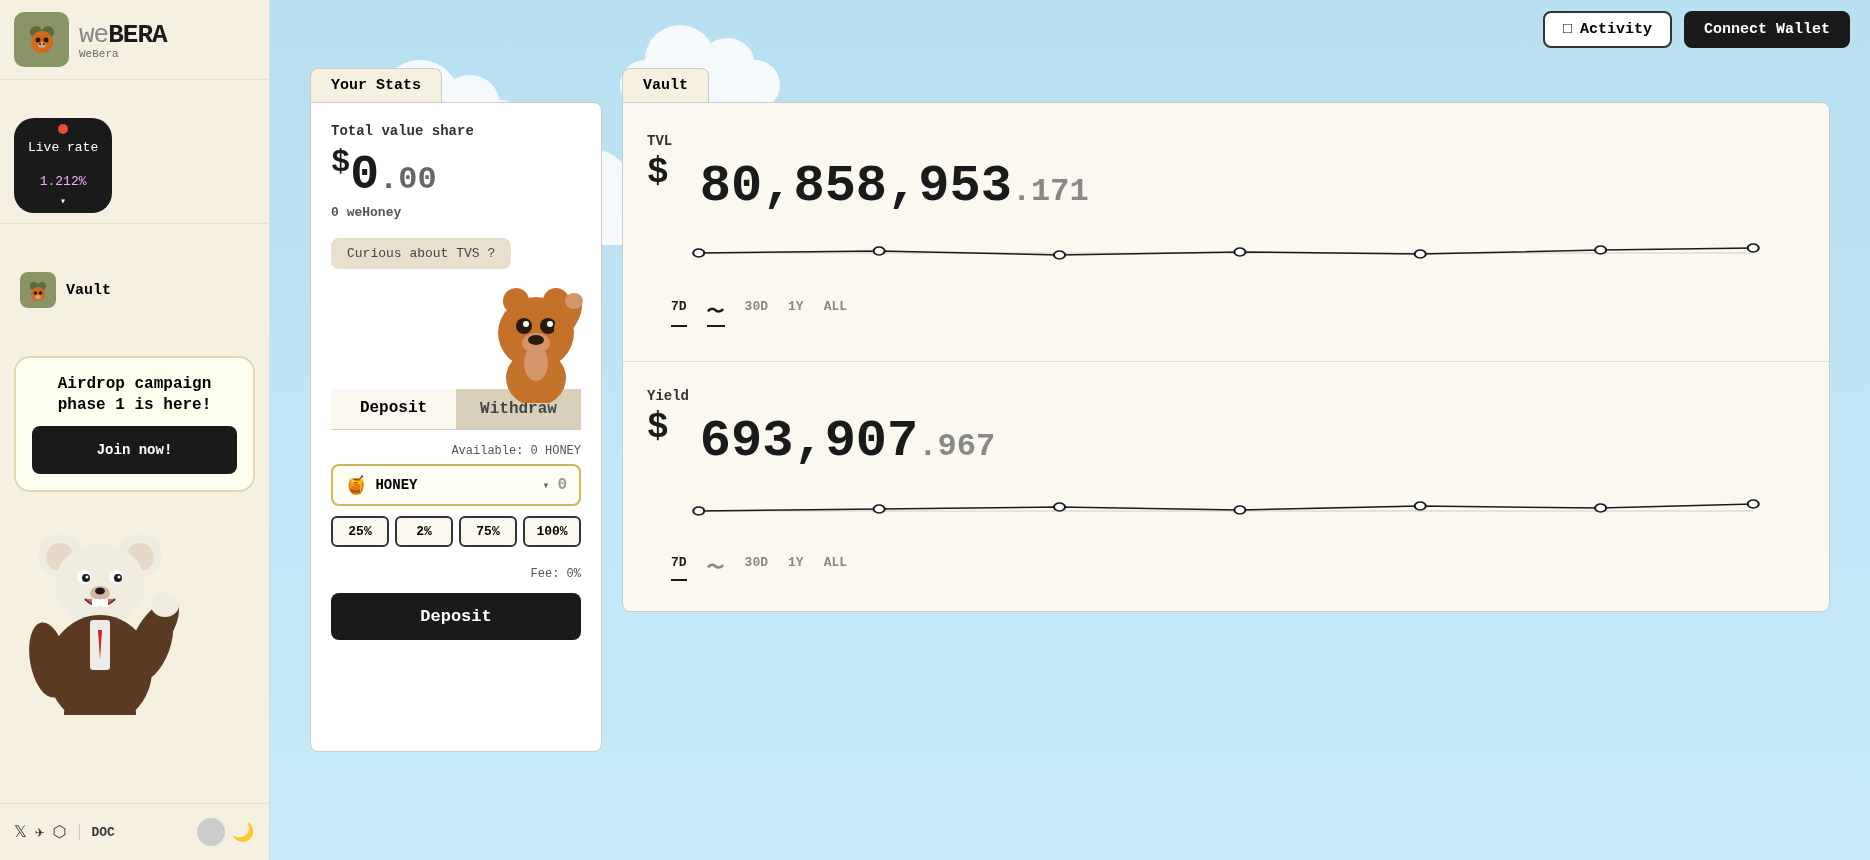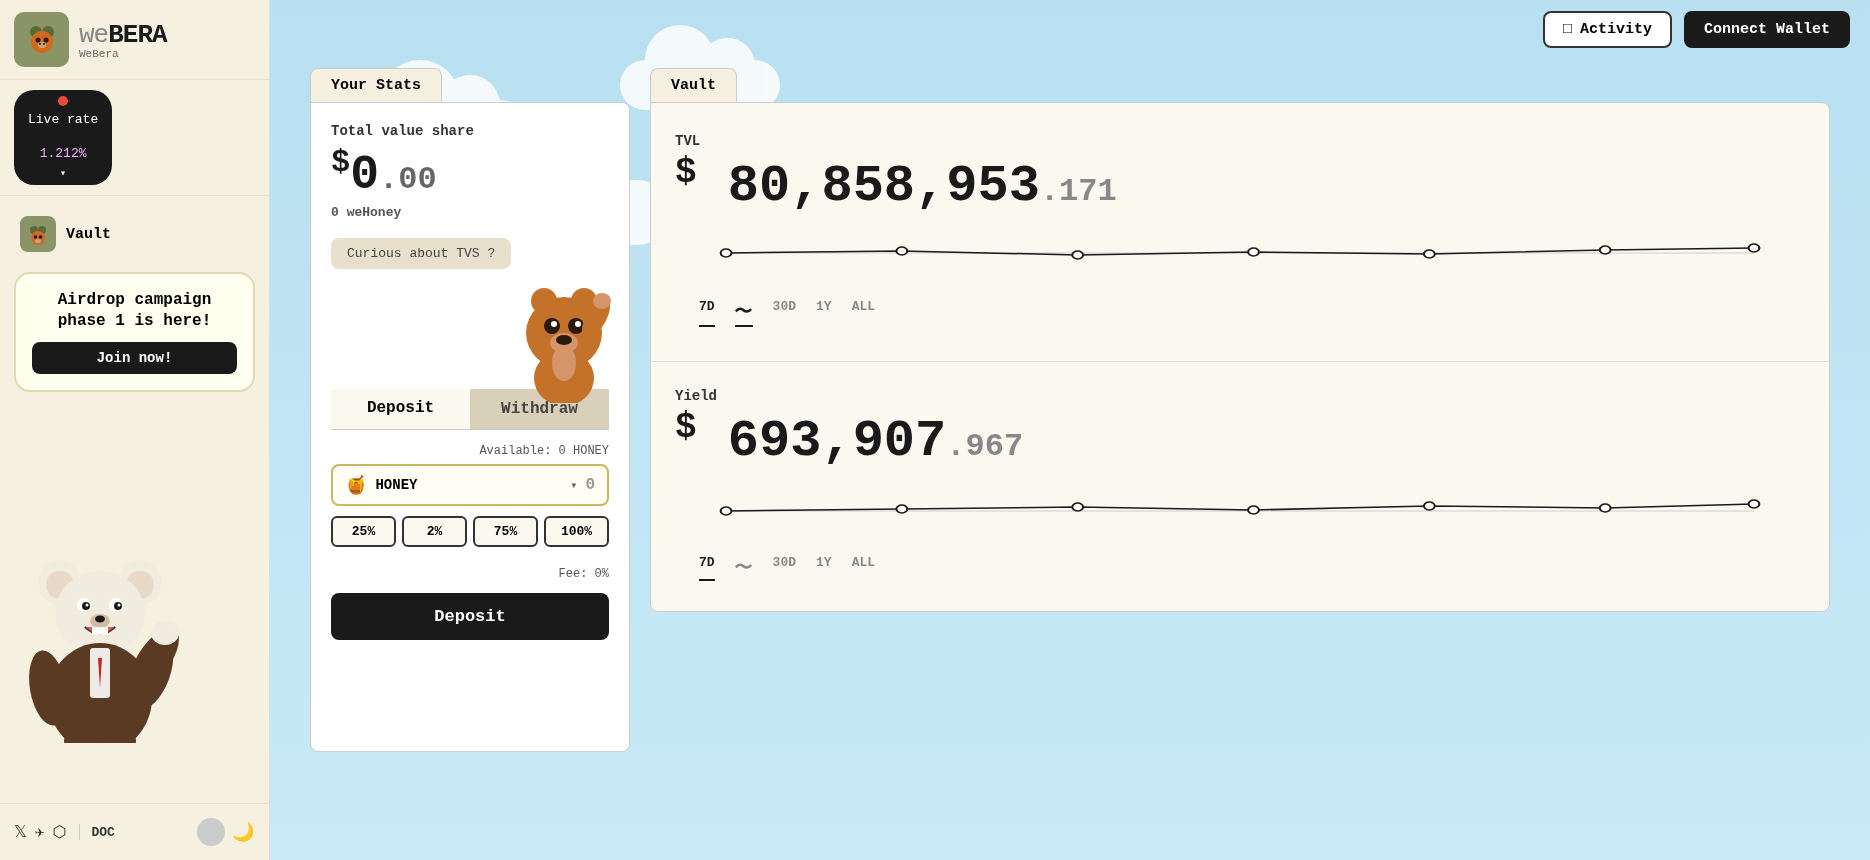--- a/index.html
+++ b/index.html
@@ -45,20 +45,21 @@
     
     .sidebar {
       position: absolute;
       top: 0; left: 0;
       width: 270px;
       height: 860px;
       background: #f5f0e0;
       display: flex;
       flex-direction: column;
       border-right: 1px solid #ddd;
+      gap: 28px;
     }
 
     .sidebar-header {
       display: flex;
       align-items: center;
       padding: 12px 14px;
       gap: 10px;
       border-bottom: 1px solid #e8e0cc;
     }
 
@@ -173,21 +174,21 @@
       font-family: 'Courier New', monospace;
     }
 
     .join-btn {
       display: block;
       width: 100%;
       background: #1a1a1a;
       color: white;
       border: none;
       border-radius: 8px;
-      padding: 8px;
+      padding: 16px;
       font-size: 14px;
       font-weight: 700;
       cursor: pointer;
       font-family: inherit;
       text-align: center;
     }
 
     
     .sidebar-footer {
       display: flex;
@@ -277,21 +278,21 @@
       bottom: 0;
       display: flex;
       gap: 0;
       padding: 0 40px;
       padding-top: 10px;
       align-items: flex-start;
     }
 
     
     .stats-panel {
-      width: 320px;
+      width: 292px;
       flex-shrink: 0;
     }
 
     .panel-tab {
       display: inline-block;
       background: #f5f0e0;
       border: 1px solid #ccc;
       border-bottom: none;
       border-radius: 8px 8px 0 0;
       padding: 8px 20px;

